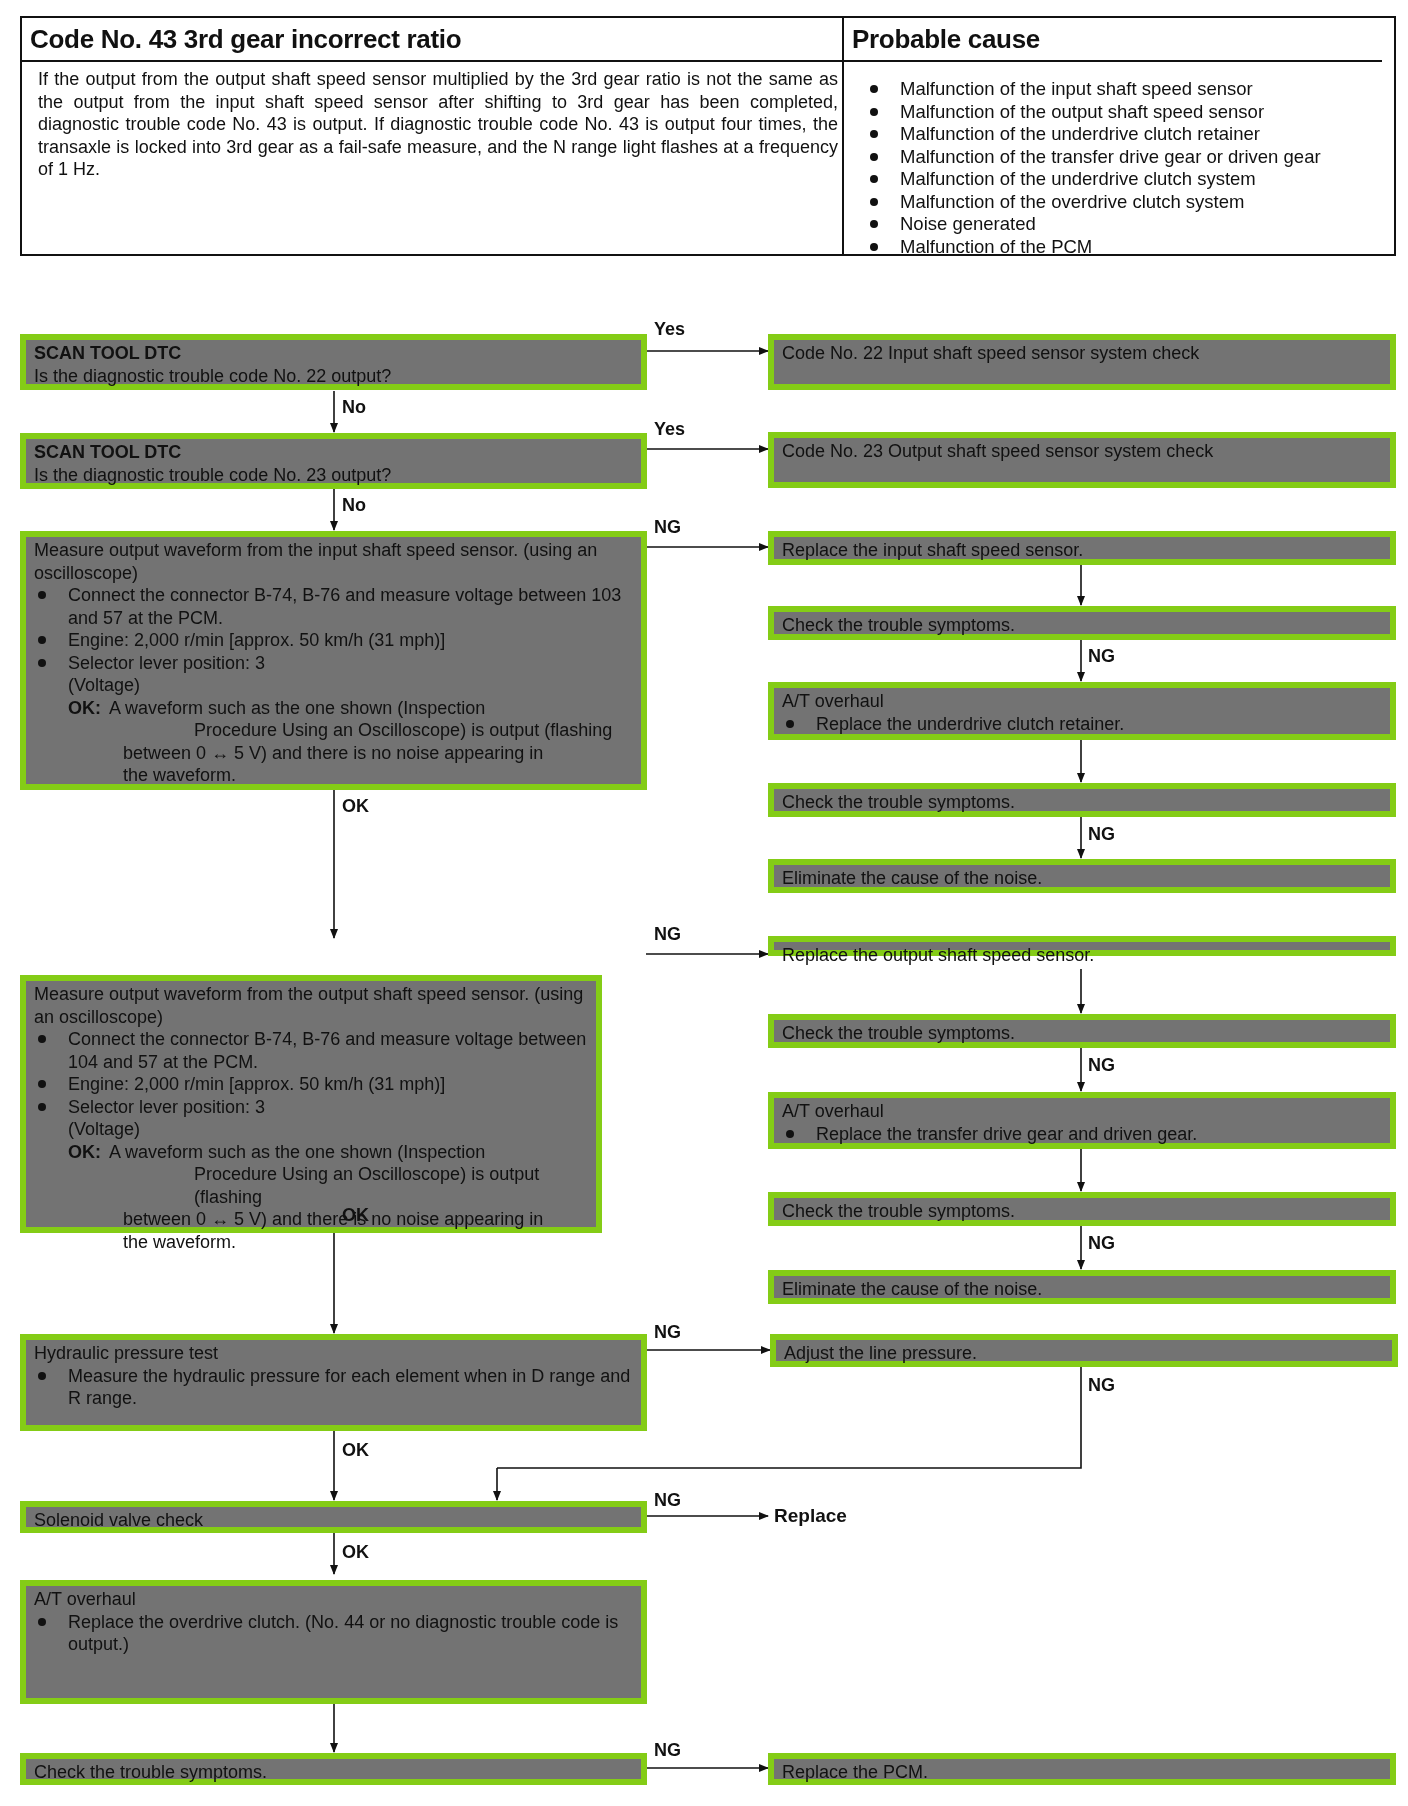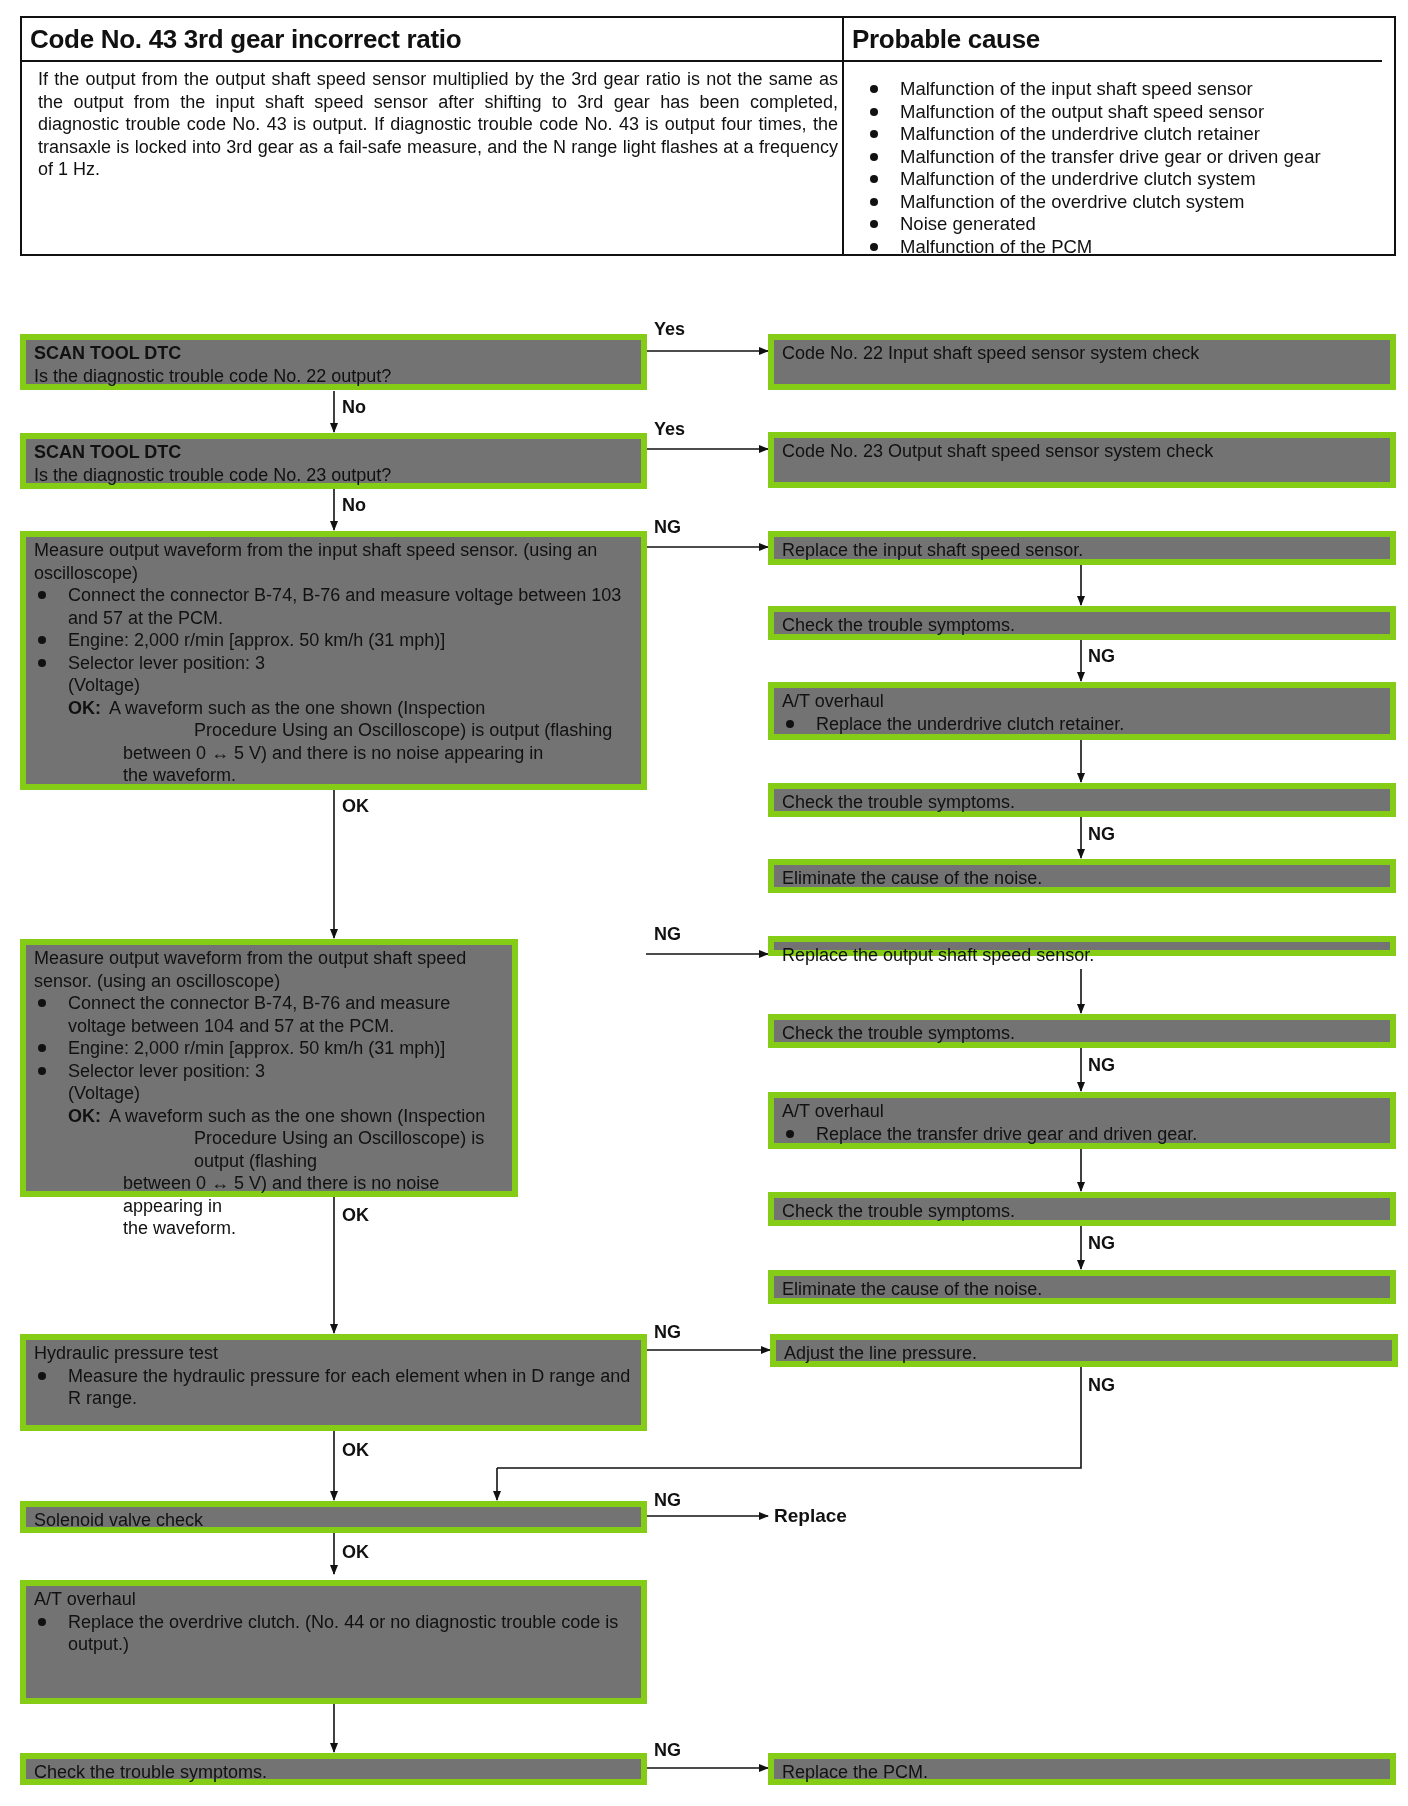--- a/index.html
+++ b/index.html
@@ -155,21 +155,21 @@
     </ul>
 </div>
 <div class="box" style="left:768px; top:783px; width:628px; height:34px;">
     <div>Check the trouble symptoms.</div>
   </div>
 <div class="lbl" style="left:1088px; top:824px;">NG</div>
 <div class="box" style="left:768px; top:859px; width:628px; height:34px;">
     <div>Eliminate the cause of the noise.</div>
   </div>
 
-<div class="box" style="left:20px; top:939px; width:498px; height:258px;">
+<div class="box" style="left:20px; top:975px; width:582px; height:258px;">
   <div>Measure output waveform from the output shaft speed sensor. (using an oscilloscope)</div>
   <ul>
     <li>Connect the connector B-74, B-76 and measure voltage between 104 and 57 at the PCM.</li>
     <li>Engine: 2,000 r/min [approx. 50 km/h (31 mph)]</li>
     <li>Selector lever position: 3</li>
   </ul>
   <div class="ok-line">(Voltage)</div>
   <div class="ok-line"><span class="okl">OK:</span><span>A waveform such as the one shown (Inspection</span></div>
   <div class="ok-indent">Procedure Using an Oscilloscope) is output (flashing</div>
   <div class="ok-text">between 0 ↔ 5 V) and there is no noise appearing in</div>

